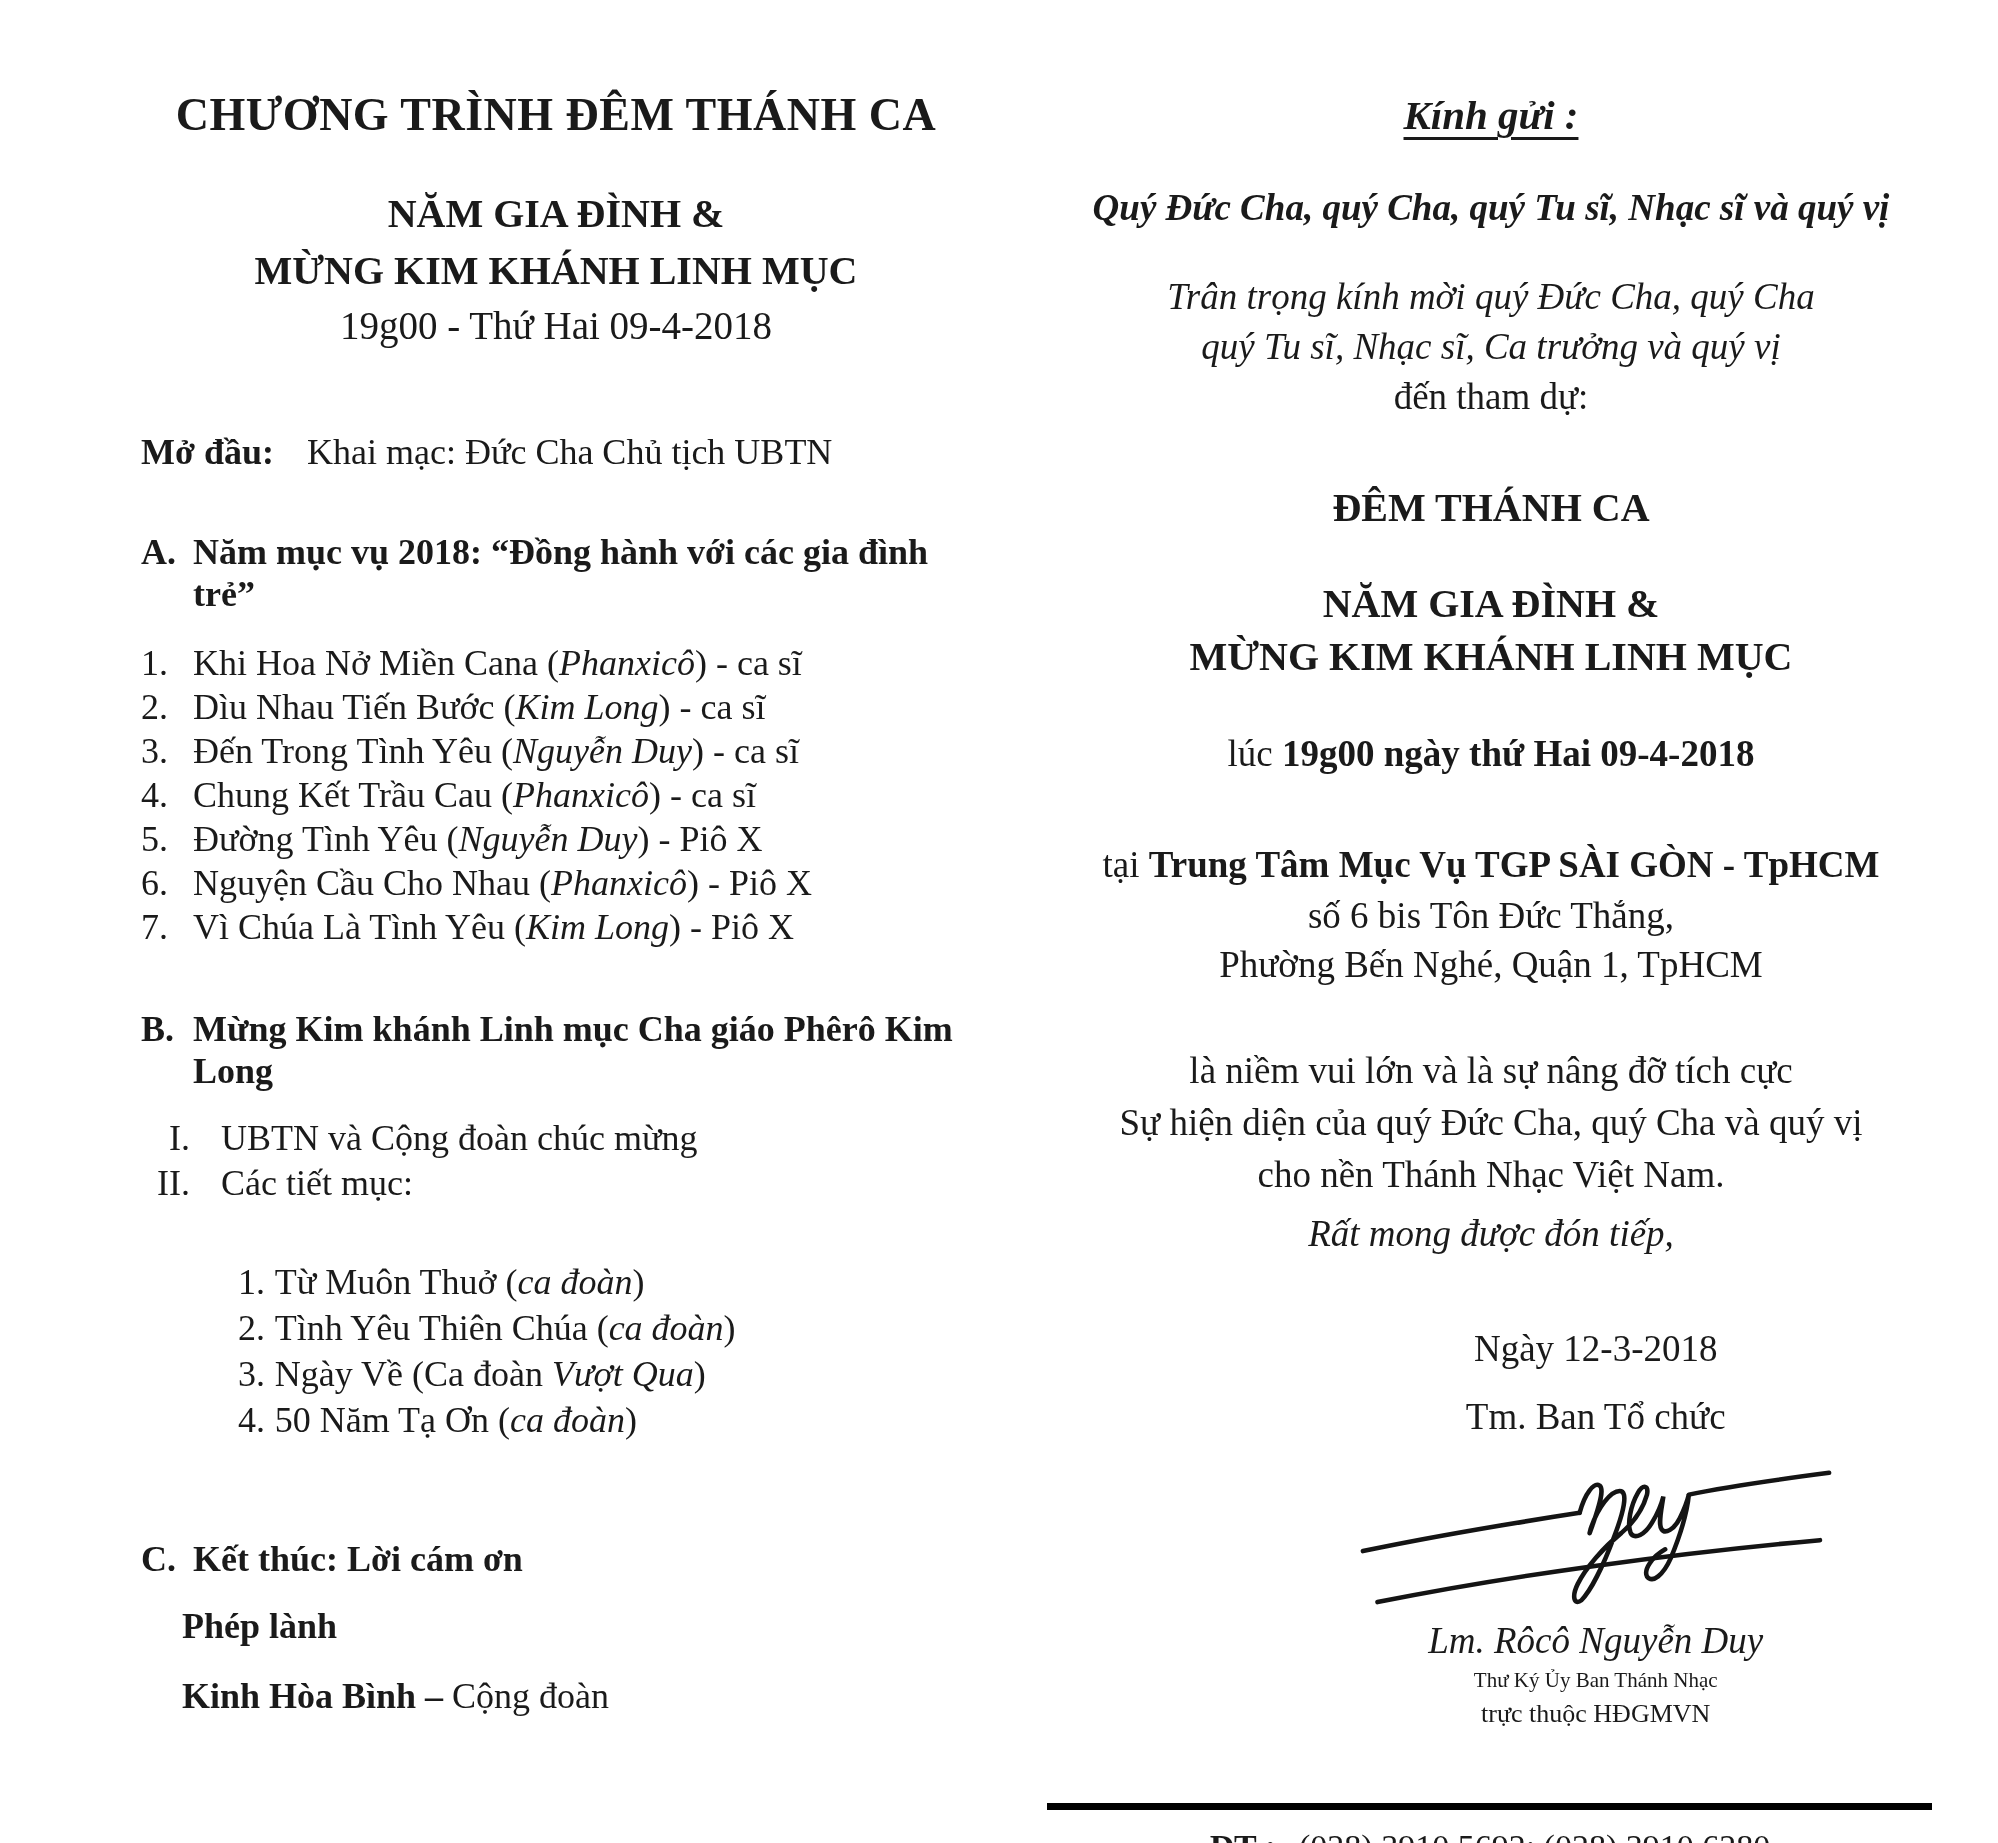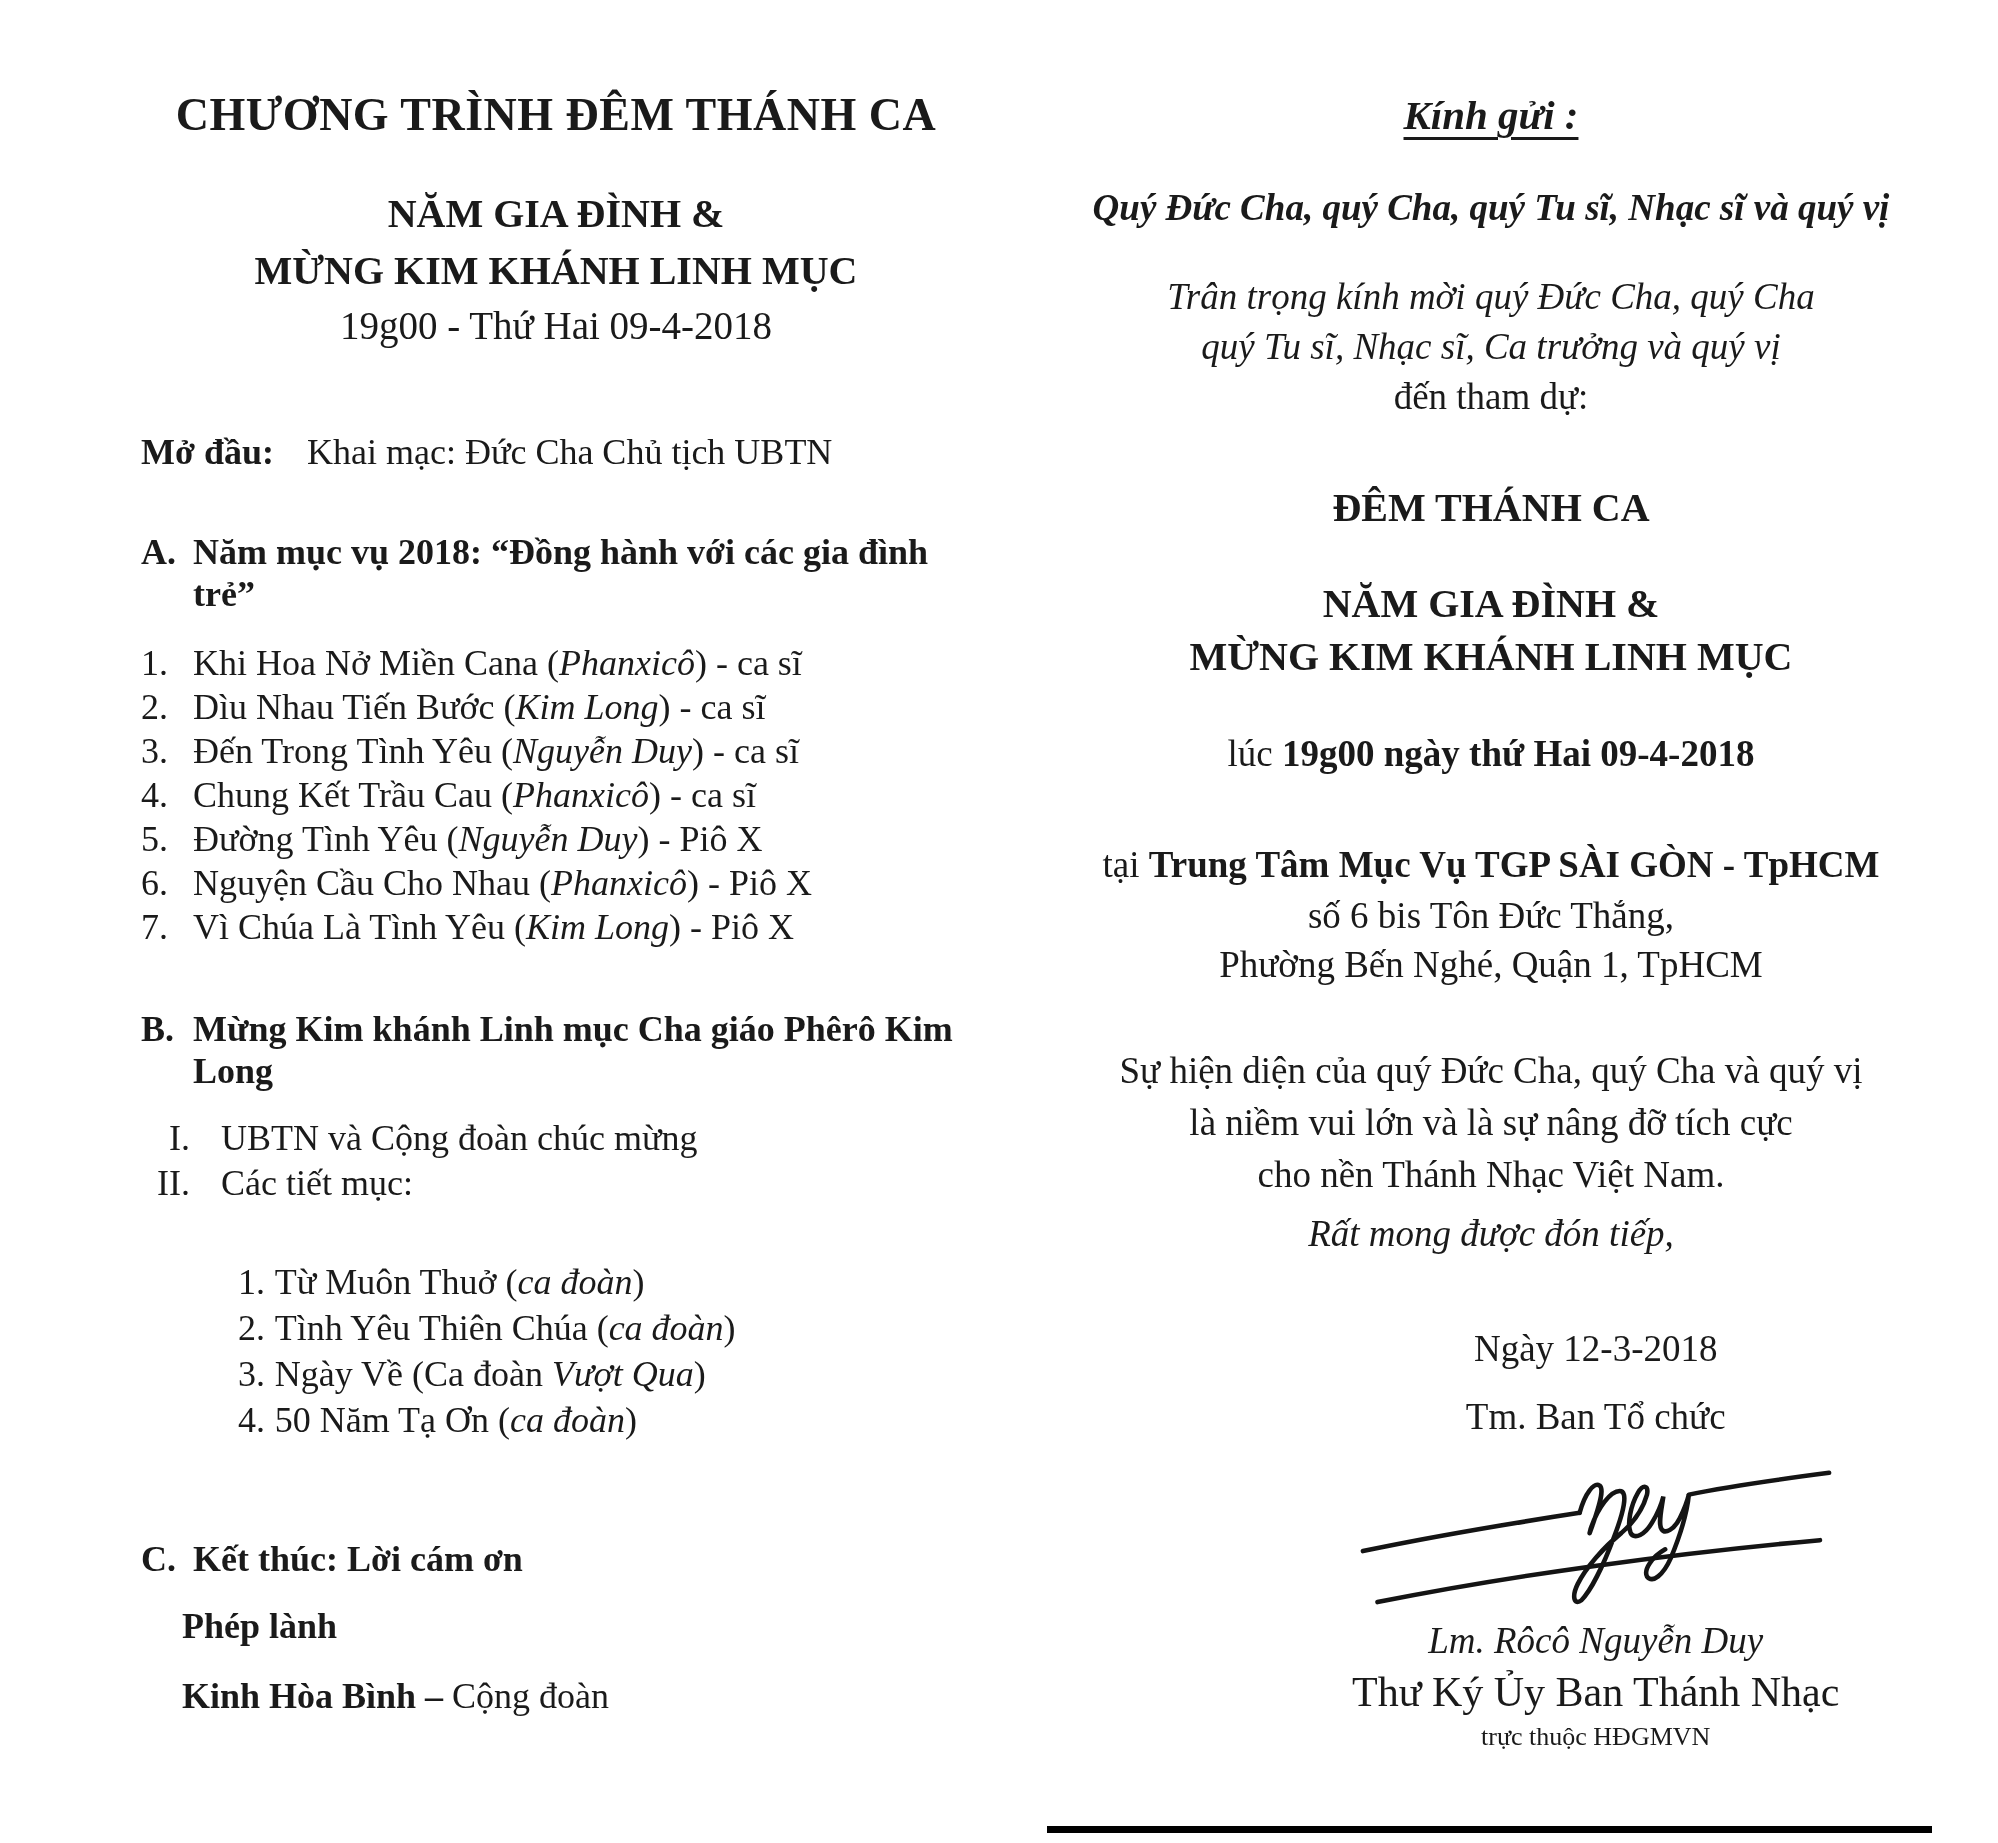--- a/index.html
+++ b/index.html
@@ -56,21 +56,21 @@
   .r-venue{margin-top:68px;font-size:37px;}
   .r-addr{font-size:37px;line-height:49px;}
   .r-addr1{margin-top:4.9px;}
   .r-presence{margin-top:56px;font-size:37px;line-height:52px;}
   .r-closing{margin-top:11.6px;font-size:37px;font-style:italic;}
   .sign-block{width:699px;margin:72px 0 0 auto;margin-right:5.8px;text-align:center;}
   .s-date{font-size:37px;}
   .s-org{margin-top:25px;font-size:37px;}
   .s-sig{margin-top:1.9px;}
   .s-name{font-size:37px;font-style:italic;margin-top:1.9px;}
-  .s-title1{font-size:42px;margin-top:5.8px;}
+  .s-title1{font-size:21px;margin-top:5.8px;}
   .s-title2{font-size:26px;margin-top:5.8px;}
   .r-rule{margin-top:74px;margin-left:15.5px;width:885px;height:7.8px;background:#000;}
   .contact{margin-top:13.6px;display:grid;grid-template-columns:245px 1fr;
     column-gap:23px;row-gap:1.9px;text-align:left;font-size:34px;line-height:45px;}
   .contact .clabel{font-weight:bold;text-align:right;}
 </style>
 </head>
 <body>
 
 <div class="page">
@@ -187,22 +187,22 @@
       <span>lúc </span><b>19g00 ngày thứ Hai 09-4-2018</b>
     </div>
 
     <div class="r-venue">
       <span>tại </span><b>Trung Tâm Mục Vụ TGP SÀI GÒN - TpHCM</b>
     </div>
     <div class="r-addr r-addr1">số 6 bis Tôn Đức Thắng,</div>
     <div class="r-addr">Phường Bến Nghé, Quận 1, TpHCM</div>
 
     <div class="r-presence">
+      <div>là niềm vui lớn và là sự nâng đỡ tích cực</div>
       <div>Sự hiện diện của quý Đức Cha, quý Cha và quý vị</div>
-      <div>là niềm vui lớn và là sự nâng đỡ tích cực</div>
       <div>cho nền Thánh Nhạc Việt Nam.</div>
     </div>
     <div class="r-closing">Rất mong được đón tiếp,</div>
 
     <div class="sign-block">
       <div class="s-date">Ngày 12-3-2018</div>
       <div class="s-org">Tm. Ban Tổ chức</div>
       <div class="s-sig">
         <svg width="524" height="173" viewBox="0 0 540 190">
           <g fill="none" stroke="#141414" stroke-width="5" stroke-linecap="round">

